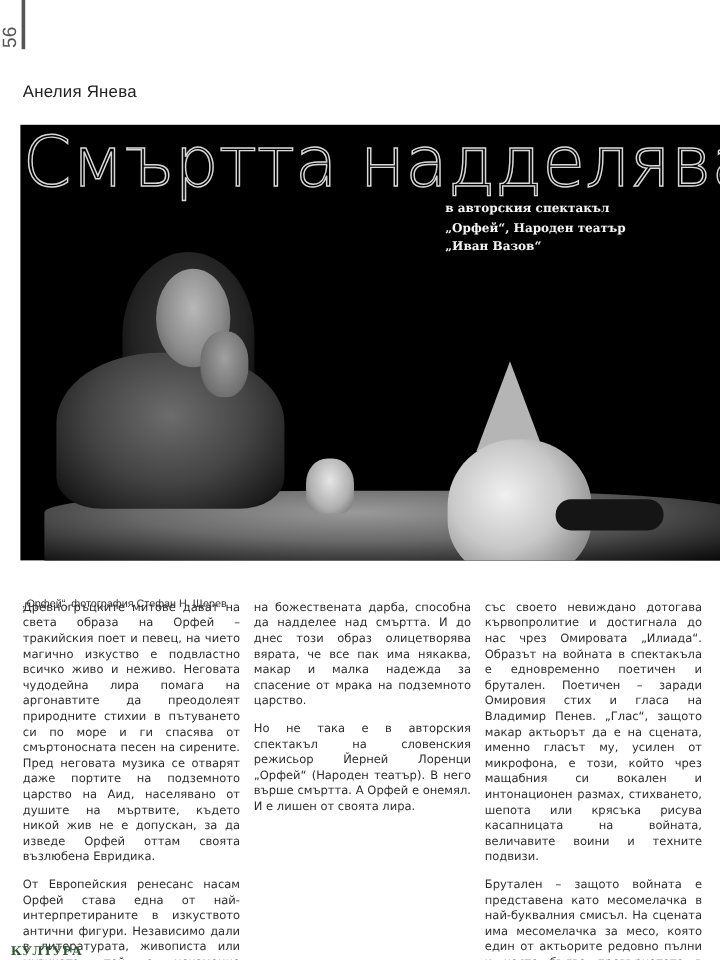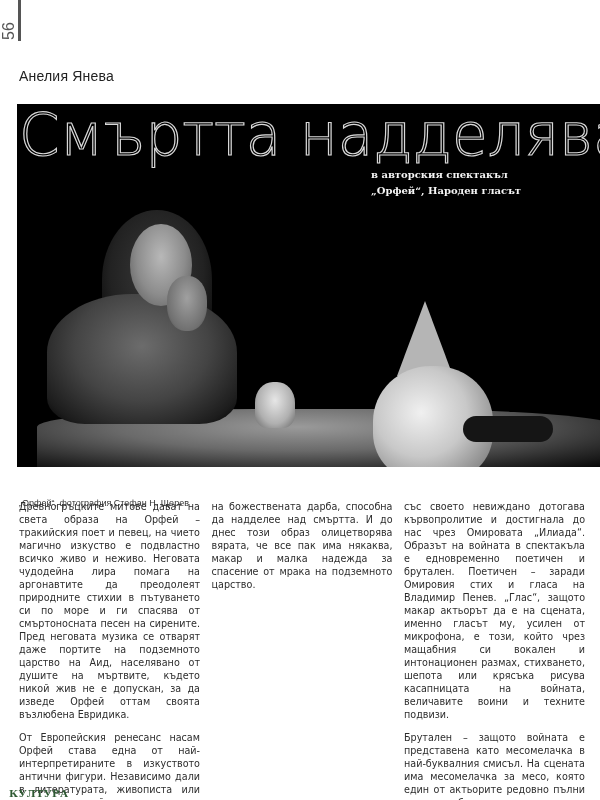--- a/index.html
+++ b/index.html
@@ -128,33 +128,35 @@
   <div class="scene-woman-face"></div>
   <div class="scene-woman-hand"></div>
   <div class="scene-toy"></div>
   <div class="scene-hat"></div>
   <div class="scene-head"></div>
   <div class="scene-mic"></div>
 
   <div class="hero-title">Смъртта надделява</div>
   <div class="hero-subtitle">
     <div>в авторския спектакъл</div>
-    <div>„Орфей“, Народен гласът</div>
+    <div>„Орфей“, Народен театър</div>
+    <div>„Иван Вазов“</div>
   </div>
 </div>
 
 <div class="caption">„Орфей“, фотография Стефан Н. Щерев</div>
 
 <div class="columns">
   <div class="col">
     <p>Древногръцките митове дават на света образа на Орфей – тракийския поет и певец, на чието магично изкуство е подвластно всичко живо и неживо. Неговата чудодейна лира помага на аргонавтите да преодолеят природните стихии в пътуването си по море и ги спасява от смъртоносната песен на сирените. Пред неговата музика се отварят даже портите на подземното царство на Аид, населявано от душите на мъртвите, където никой жив не е допускан, за да изведе Орфей оттам своята възлюбена Евридика.</p>
     <p>От Европейския ренесанс насам Орфей става една от най-интерпретираните в изкуството антични фигури. Независимо дали в литературата, живописта или музиката, той е неизменно свързван с мотива за живота и смъртта, за трагичната, но неподвластна на смъртта любов, за силата</p>
   </div>
   <div class="col">
     <p>на божествената дарба, способна да надделее над смъртта. И до днес този образ олицетворява вярата, че все пак има някаква, макар и малка надежда за спасение от мрака на подземното царство.</p>
+    <p>Но не така е в авторския спектакъл на словенския режисьор Йерней Лоренци „Орфей“ (Народен театър). В него върше смъртта. А Орфей е онемял. И е лишен от своята лира.</p>
 
   </div>
   <div class="col">
     <p>със своето невиждано дотогава кървопролитие и достигнала до нас чрез Омировата „Илиада“. Образът на войната в спектакъла е едновременно поетичен и брутален. Поетичен – заради Омировия стих и гласа на Владимир Пенев. „Глас“, защото макар актьорът да е на сцената, именно гласът му, усилен от микрофона, е този, който чрез мащабния си вокален и интонационен размах, стихването, шепота или крясъка рисува касапницата на войната, величавите воини и техните подвизи.</p>
     <p>Брутален – защото войната е представена като месомелачка в най-буквалния смисъл. На сцената има месомелачка за месо, която един от актьорите редовно пълни и която бълва превърнатата в кайма кървава плът. Отблъскващо? Не, по-скоро смразяващо с алюзиите, които внушава. За щастие Лоренци се е въздържал от преки</p>
   </div>
 </div>
 
 <div class="footer">
   <span class="footer-brand">КУЛТУРА</span>

